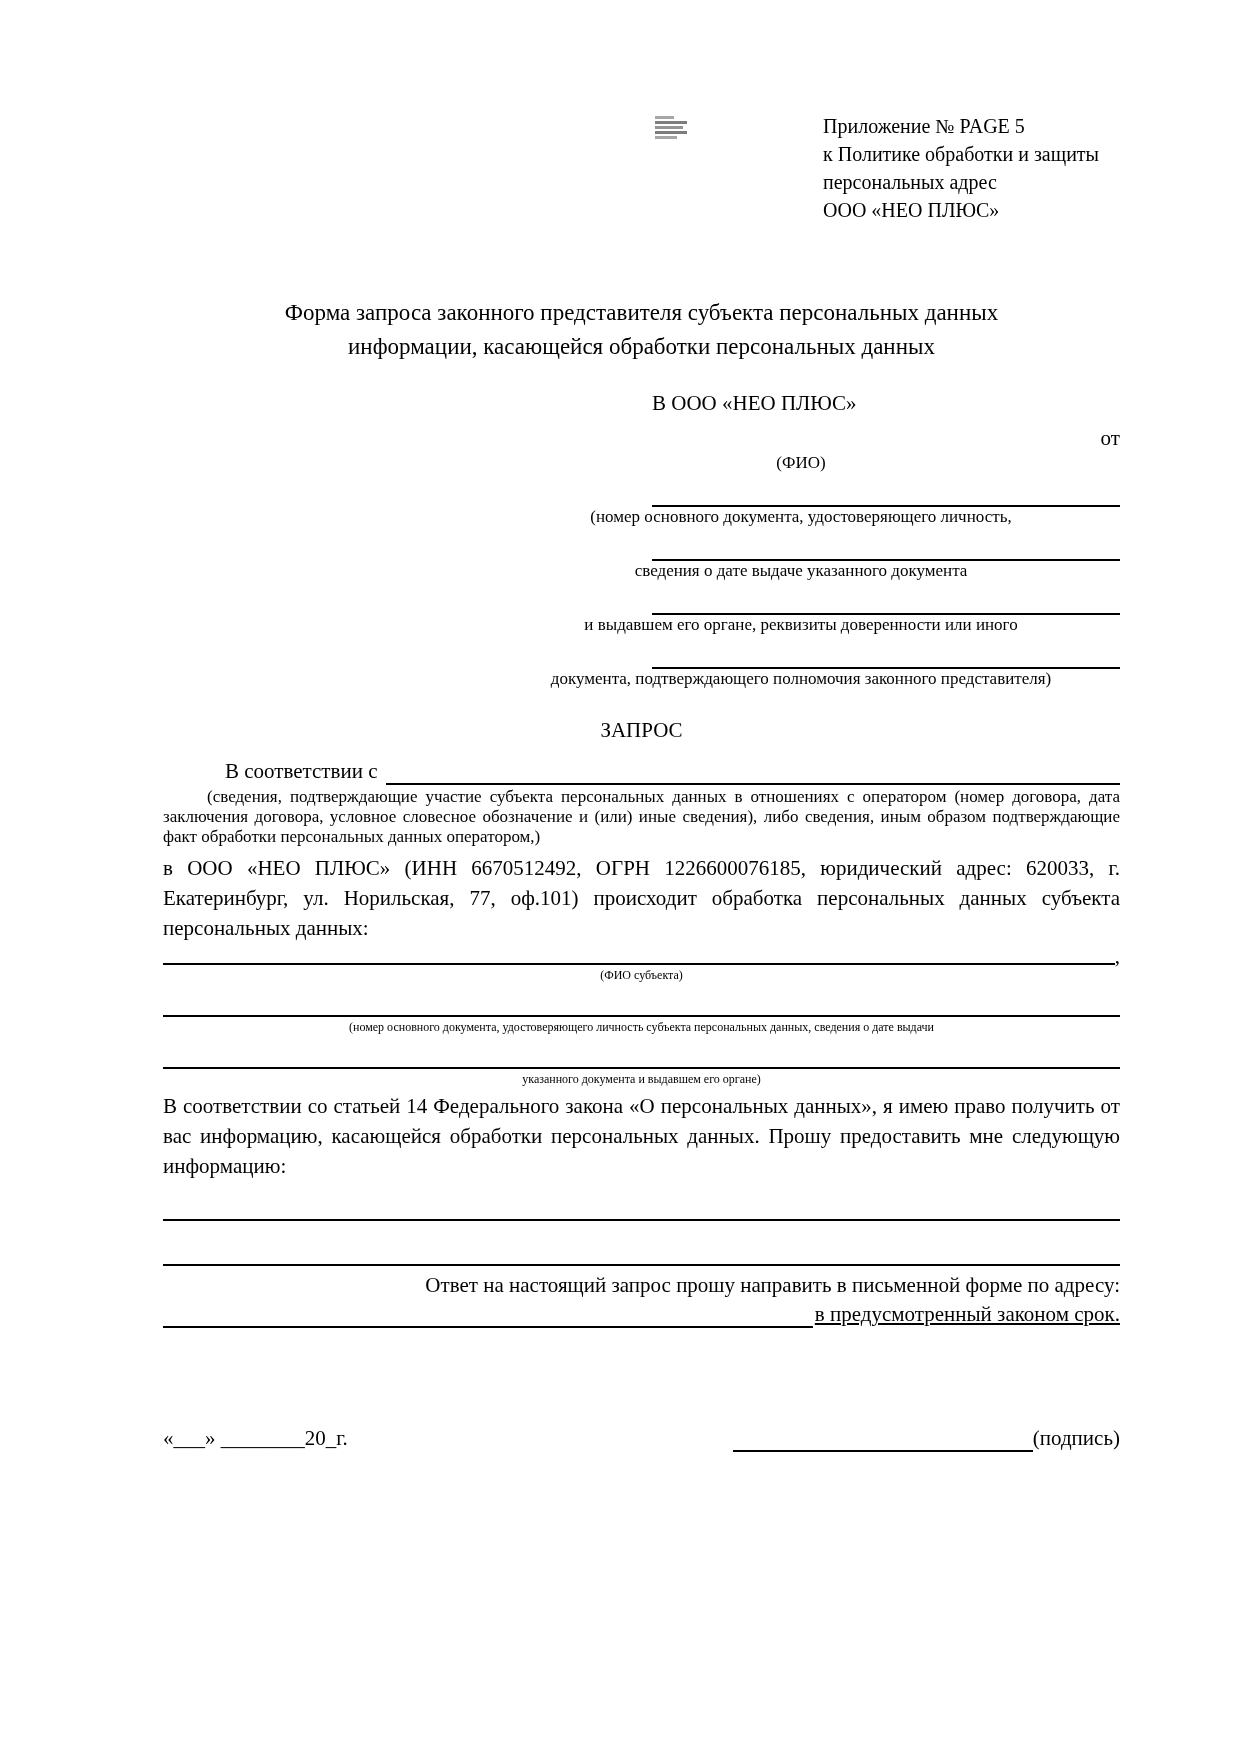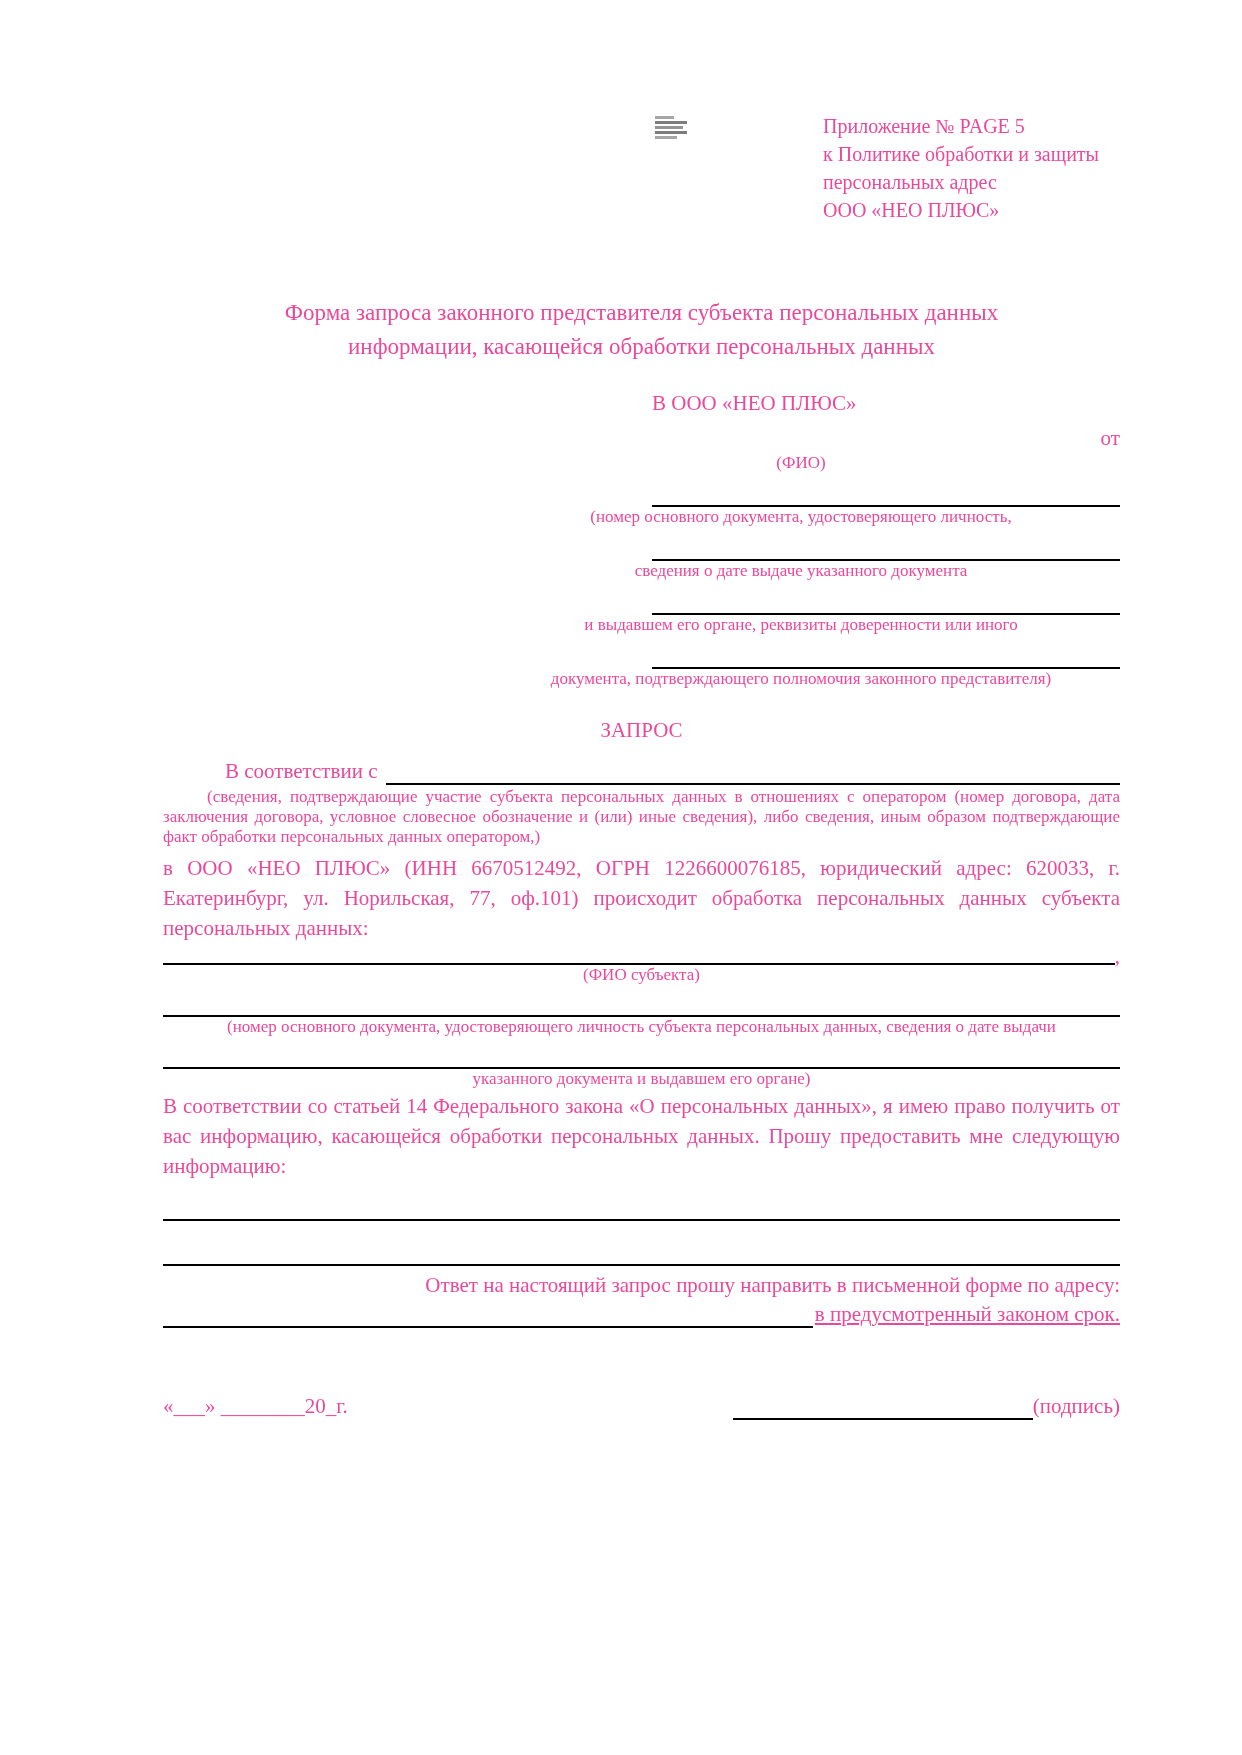--- a/index.html
+++ b/index.html
@@ -1,21 +1,21 @@
 <!DOCTYPE html>
 <html><head>
 <meta charset="utf-8">
 <style>
   html,body{margin:0;padding:0;background:#e8e8e8;}
   .page{
     position:relative;
     width:1242px;height:1755px;
     margin:0 auto;
     background:#ffffff;
-    color:#ec4899;
+    color:#000000;
     font-family:"Liberation Serif","DejaVu Serif",serif;
     overflow:hidden;
   }
   
   .header-row{display:flex;align-items:flex-start;padding-top:112px;margin-left:655px;}
   .stripes-icon{width:32px;height:28px;margin-top:4px;display:flex;flex-direction:column;gap:2px;flex:0 0 auto;}
   .stripes-icon i{display:block;height:3px;background:#8f8f8f;}
   .stripes-icon i:nth-child(1){width:60%;background:#a6a6a6;}
   .stripes-icon i:nth-child(2){width:100%;background:#7d7d7d;}
   .stripes-icon i:nth-child(3){width:88%;background:#949494;}
@@ -38,28 +38,28 @@
   .zapros{margin-top:28px;text-align:center;font-size:21px;line-height:27px;}
   .intro-row{display:flex;align-items:flex-end;margin-top:14px;font-size:21px;line-height:27px;}
   .intro-row .lbl{flex:0 0 auto;padding-left:62px;}
   .fine-print{margin-top:2px;font-size:17px;line-height:1.18;text-align:justify;text-indent:44px;}
   .para{margin-top:6px;font-size:21px;line-height:30px;text-align:justify;}
   .wide-row{display:flex;align-items:flex-end;}
   .wide-blank{height:20px;border-bottom:2px solid #000;flex:1 1 auto;}
   .comma{flex:0 0 auto;font-size:21px;line-height:18px;}
   .wf{margin-top:0;}
   .gap10{height:10px;}
-  .caption-c{font-size:17px;line-height:20px;text-align:center;}
+  .caption-c{font-size:12px;line-height:20px;text-align:center;}
   .blank-line-1{height:38px;border-bottom:2px solid #000;}
   .blank-line-2{height:43px;border-bottom:2px solid #000;}
   .reply1{margin-top:4px;font-size:21px;line-height:30px;text-align:right;}
   .reply2{display:flex;align-items:flex-end;font-size:21px;line-height:28px;}
   .reply2 .uline{flex:1 1 auto;}
   .reply2 .txt{flex:0 0 auto;padding-left:2px;text-decoration:underline;}
-  .sig-row{display:flex;justify-content:space-between;align-items:flex-end;margin-top:64px;font-size:21px;line-height:28px;}
+  .sig-row{display:flex;justify-content:space-between;align-items:flex-end;margin-top:96px;font-size:21px;line-height:28px;}
   .sig-right{display:flex;align-items:flex-end;}
   .sig-right .uline{width:300px;height:24px;display:inline-block;}
 </style>
 </head>
 <body>
 
 <div class="page">
 
   <div class="header-row">
     <span class="stripes-icon">

